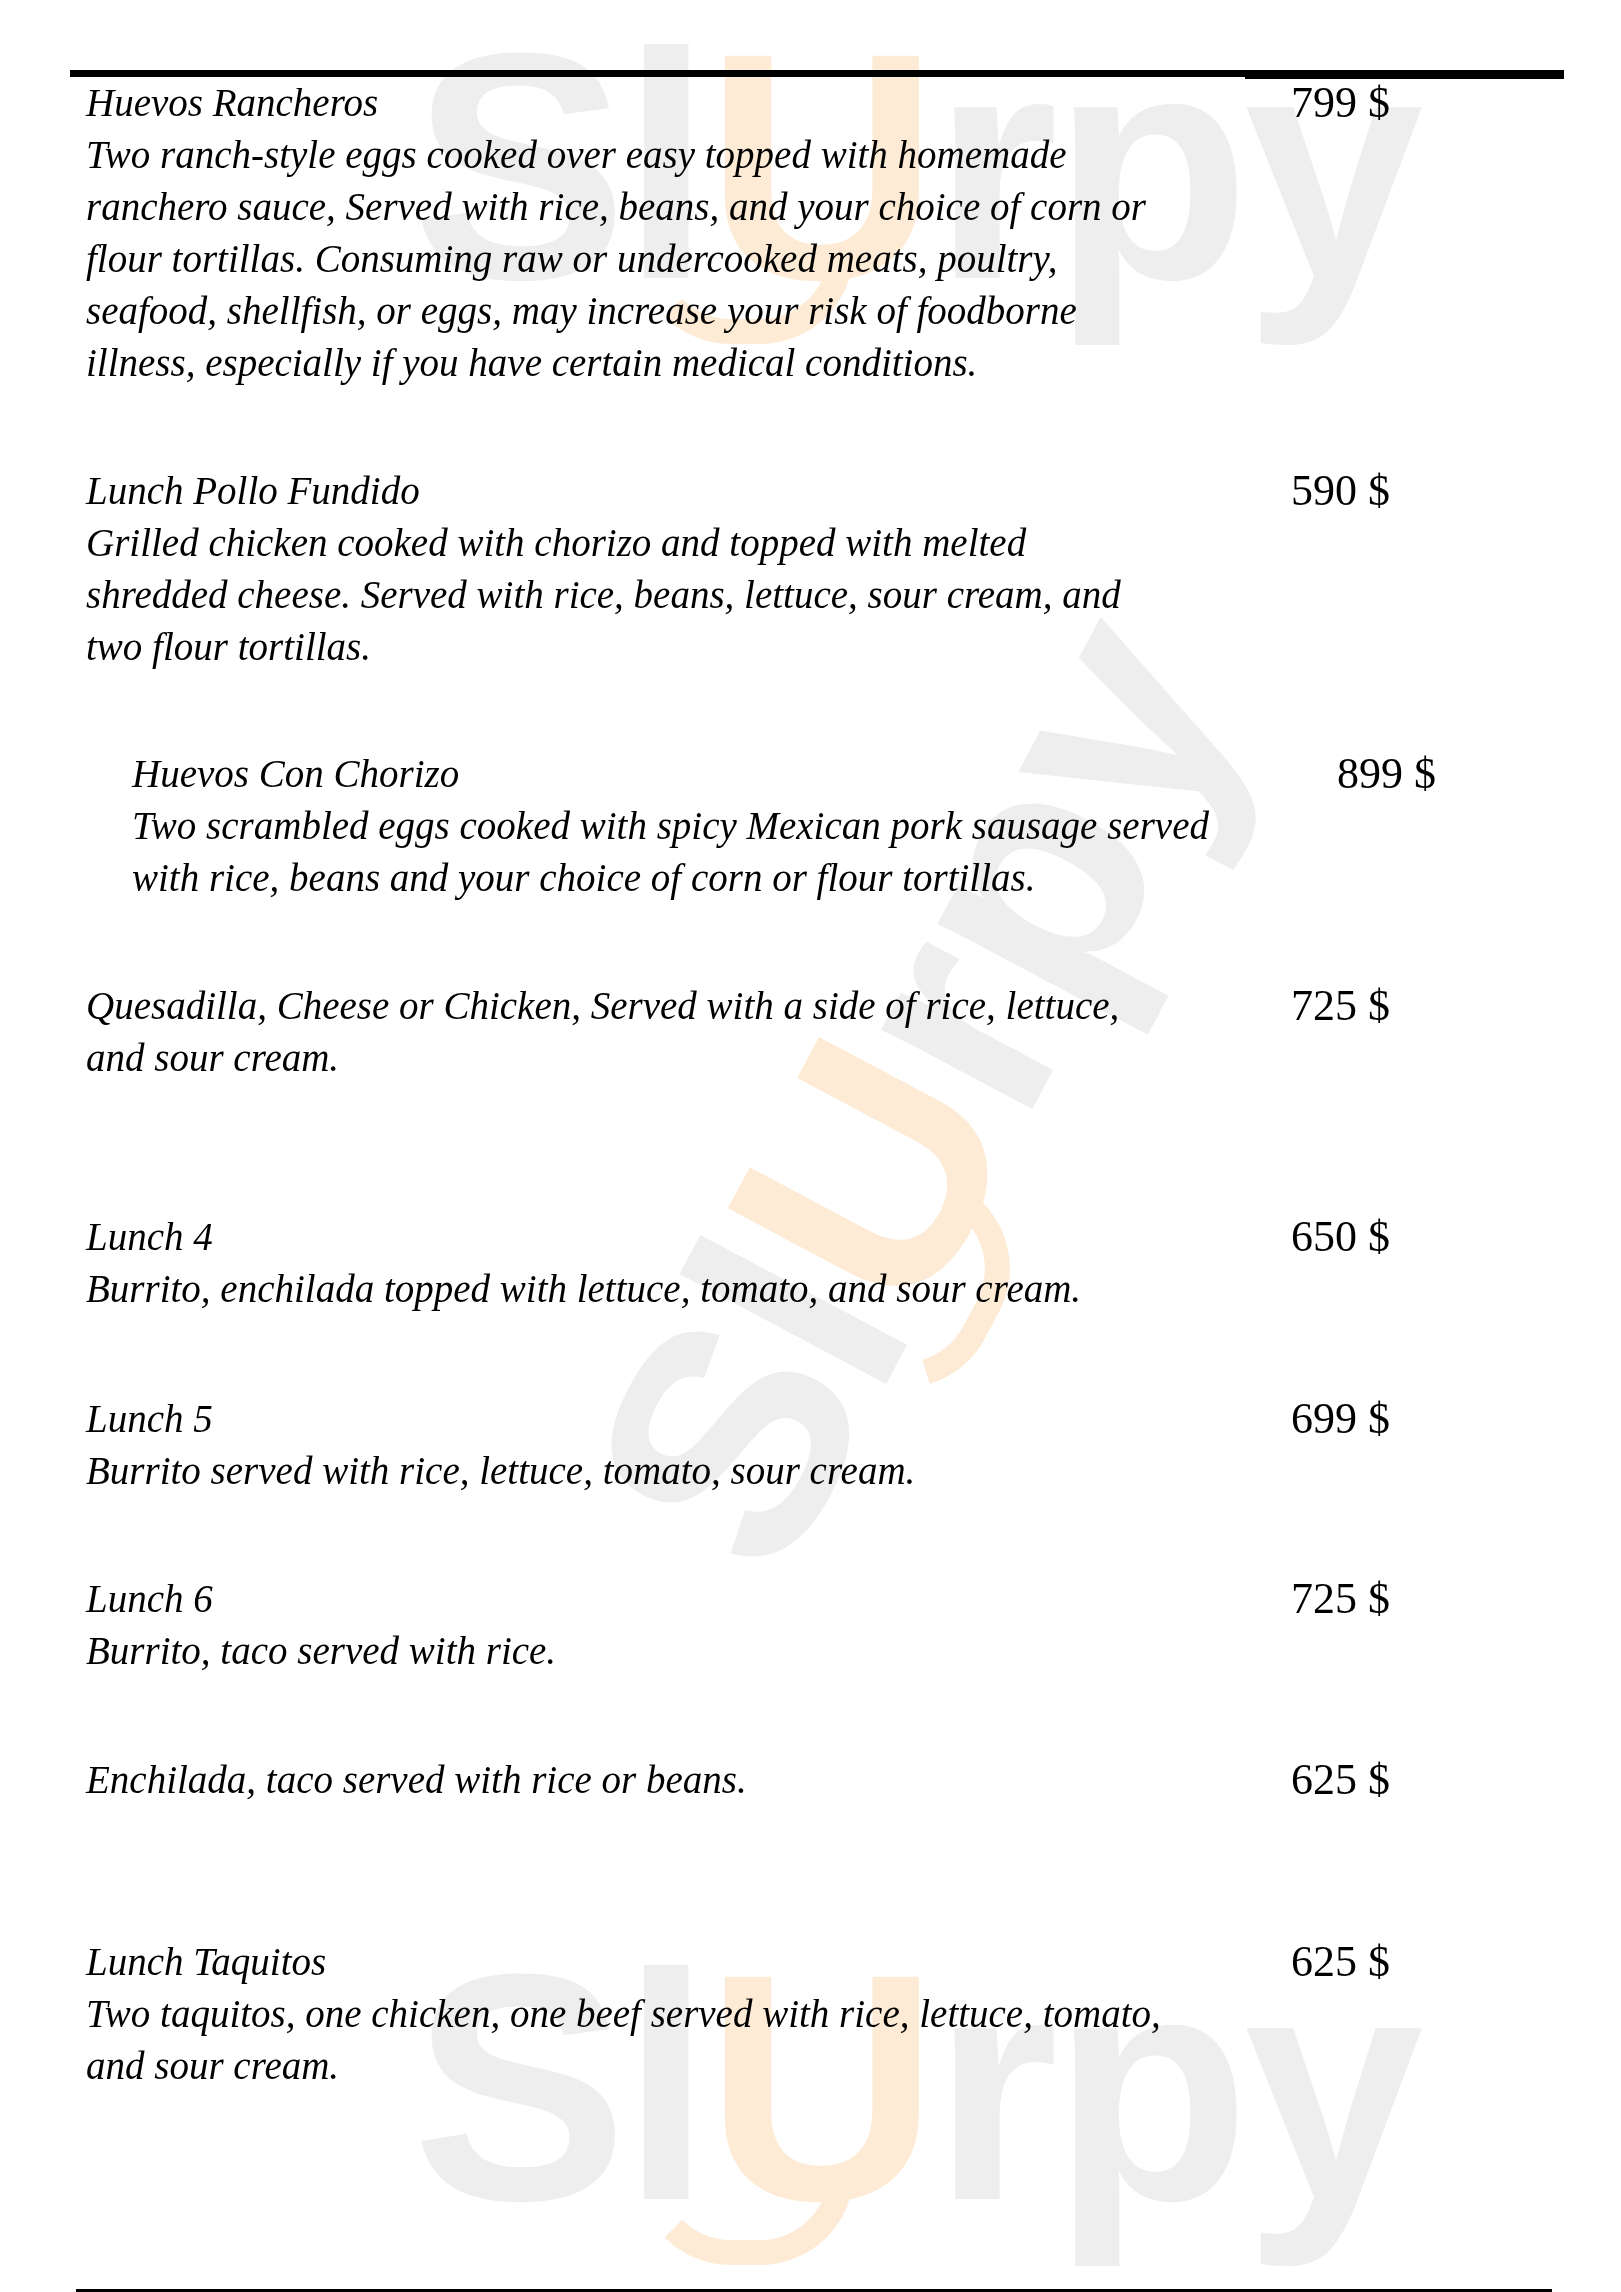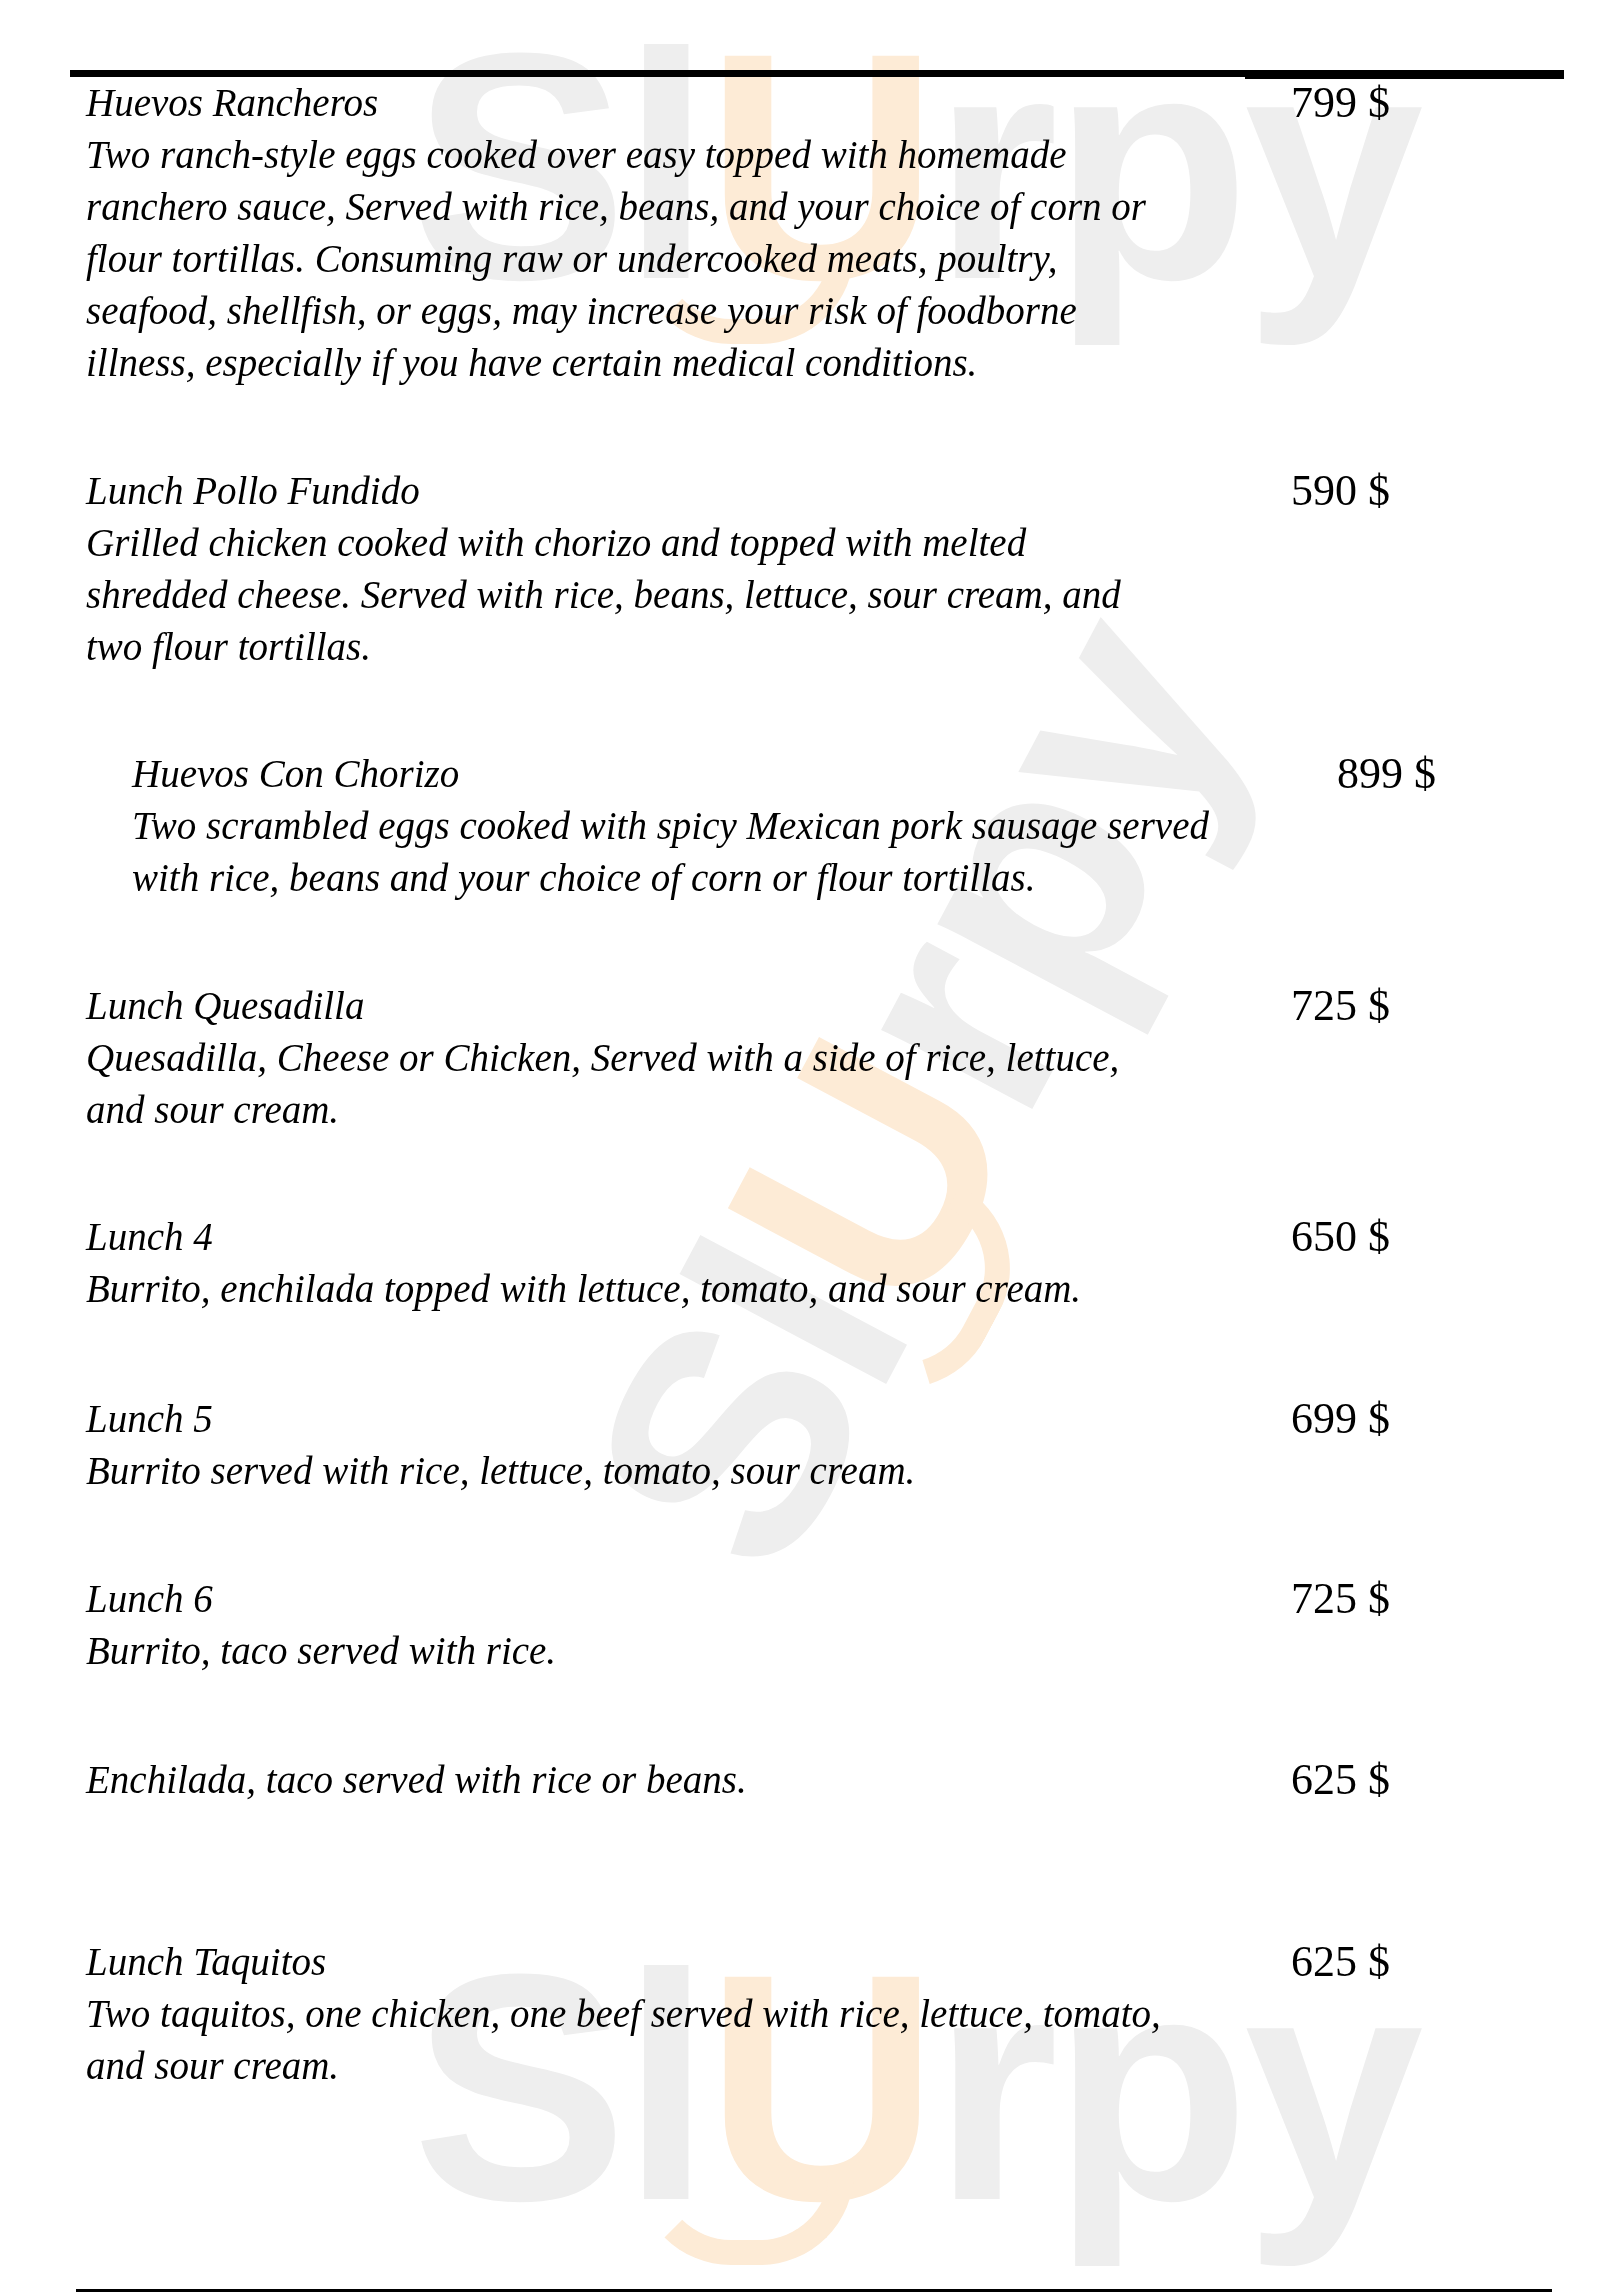--- a/index.html
+++ b/index.html
@@ -127,21 +127,20 @@
 </div>
 
 <div class="menu-item" style="top:748px;margin-left:46px;">
   <div class="item-title">Huevos Con Chorizo</div>
   <div class="item-desc">Two scrambled eggs cooked with spicy Mexican pork sausage served
 with rice, beans and your choice of corn or flour tortillas.</div>
   <div class="item-price">899 $</div>
 </div>
 
 <div class="menu-item" style="top:980px;">
-  <div class="item-title">Lunch Quesadilla</div>
   <div class="item-desc">Quesadilla, Cheese or Chicken, Served with a side of rice, lettuce,
 and sour cream.</div>
   <div class="item-price">725 $</div>
 </div>
 
 <div class="menu-item" style="top:1211px;">
   <div class="item-title">Lunch 4</div>
   <div class="item-desc">Burrito, enchilada topped with lettuce, tomato, and sour cream.</div>
   <div class="item-price">650 $</div>
 </div>

